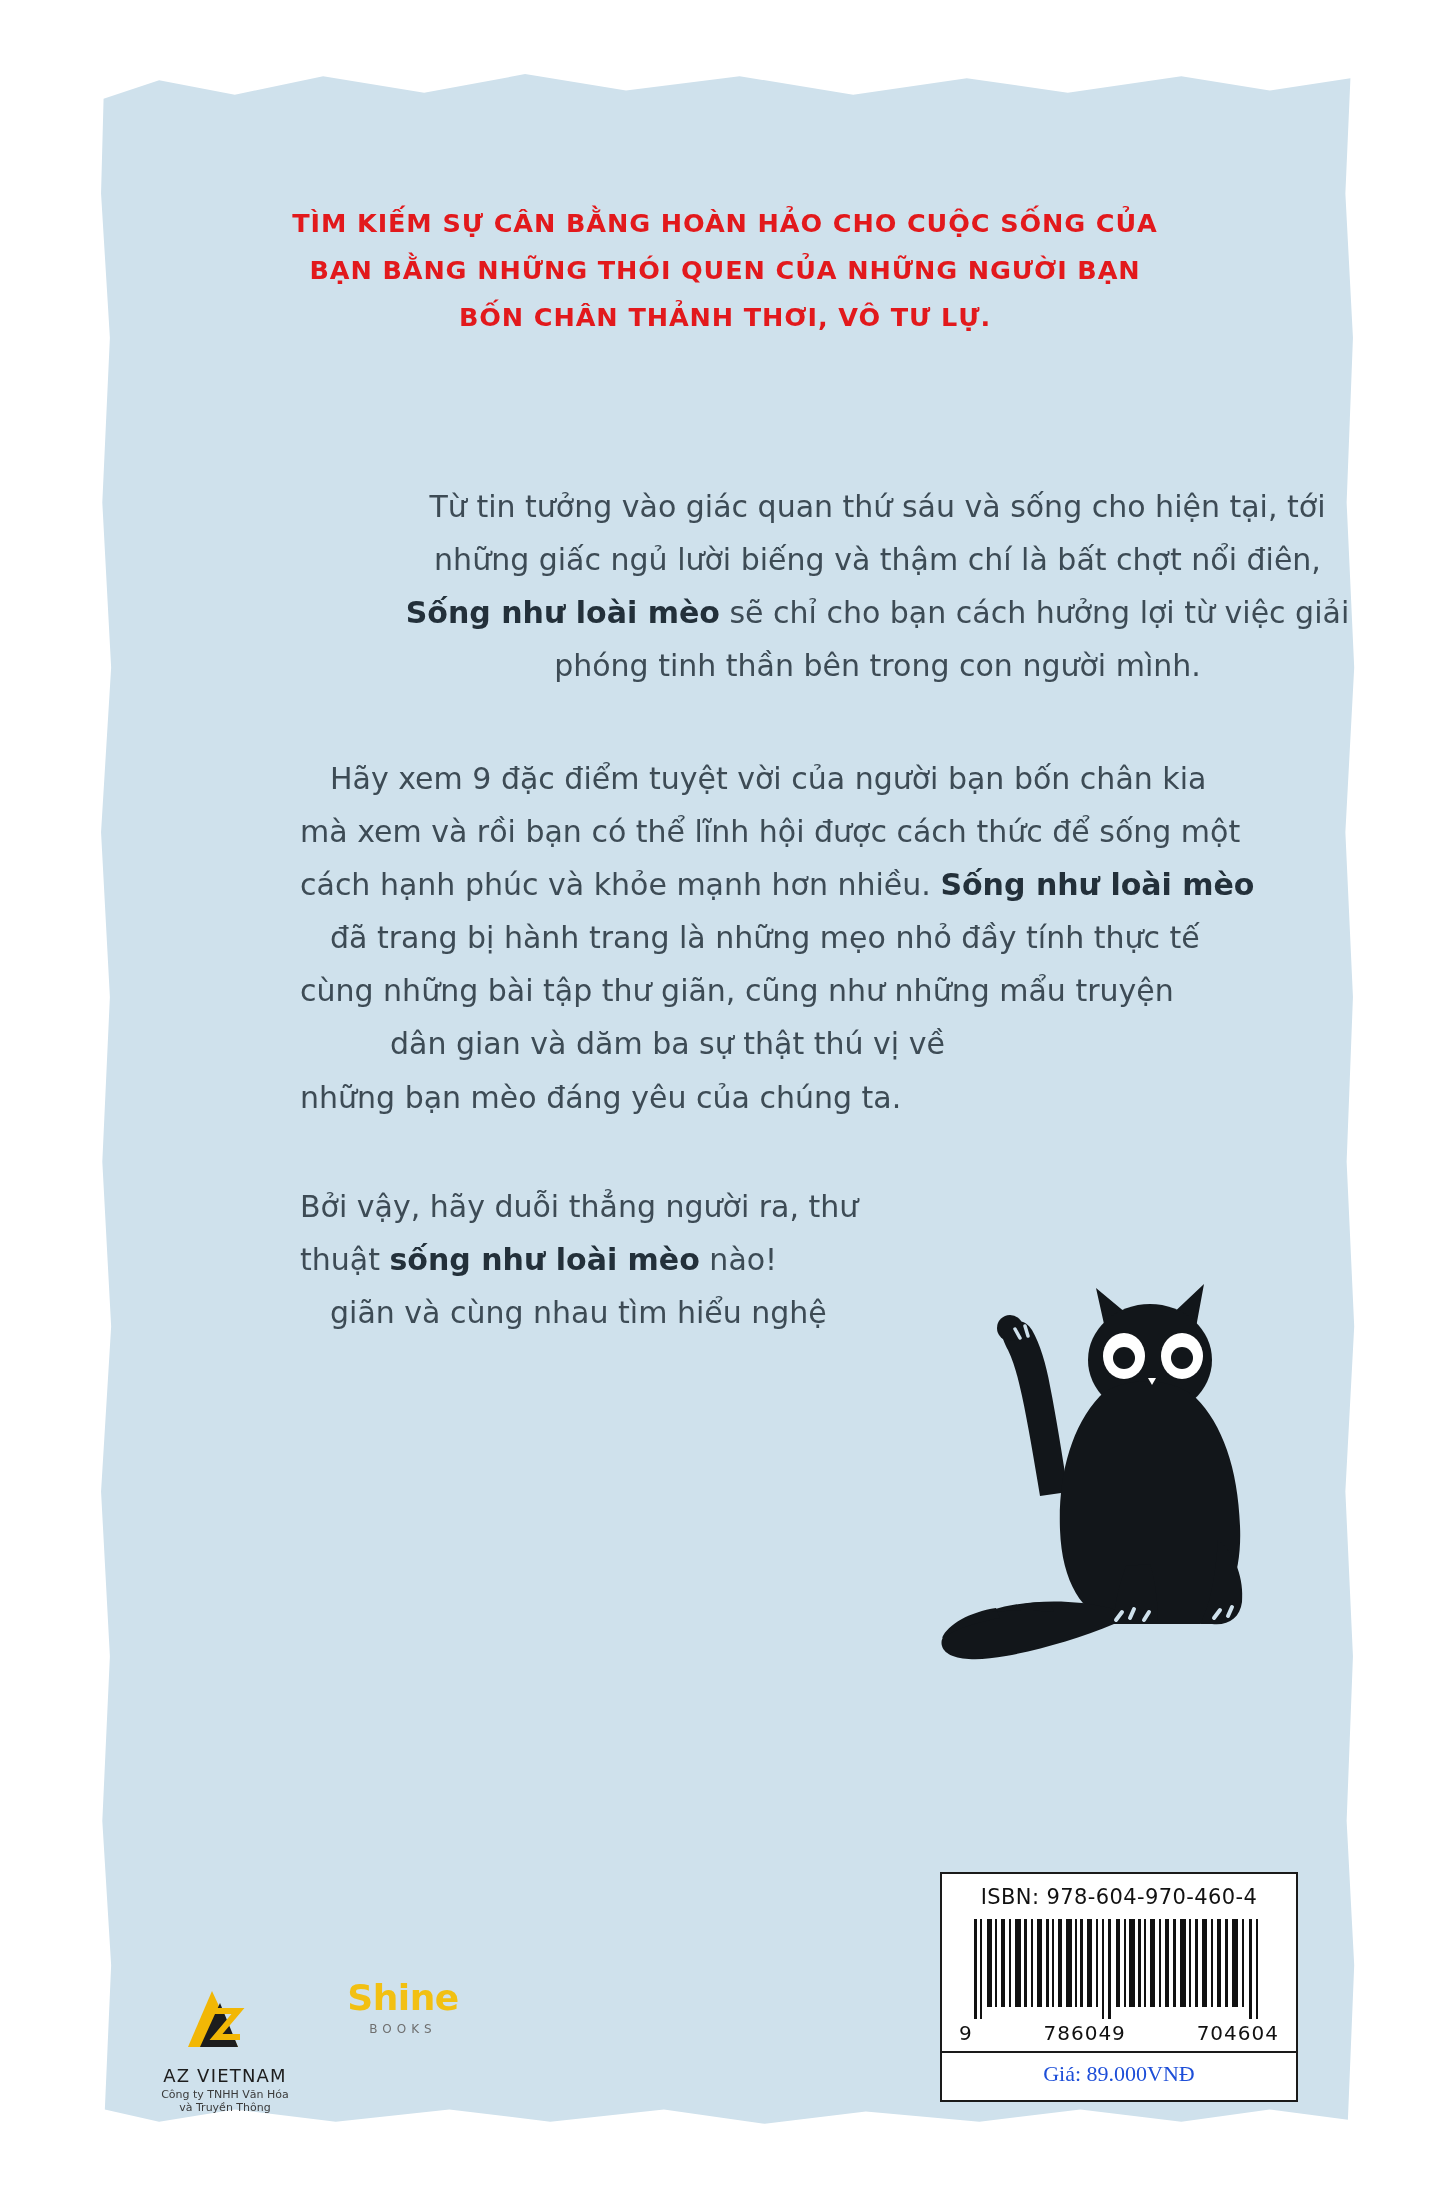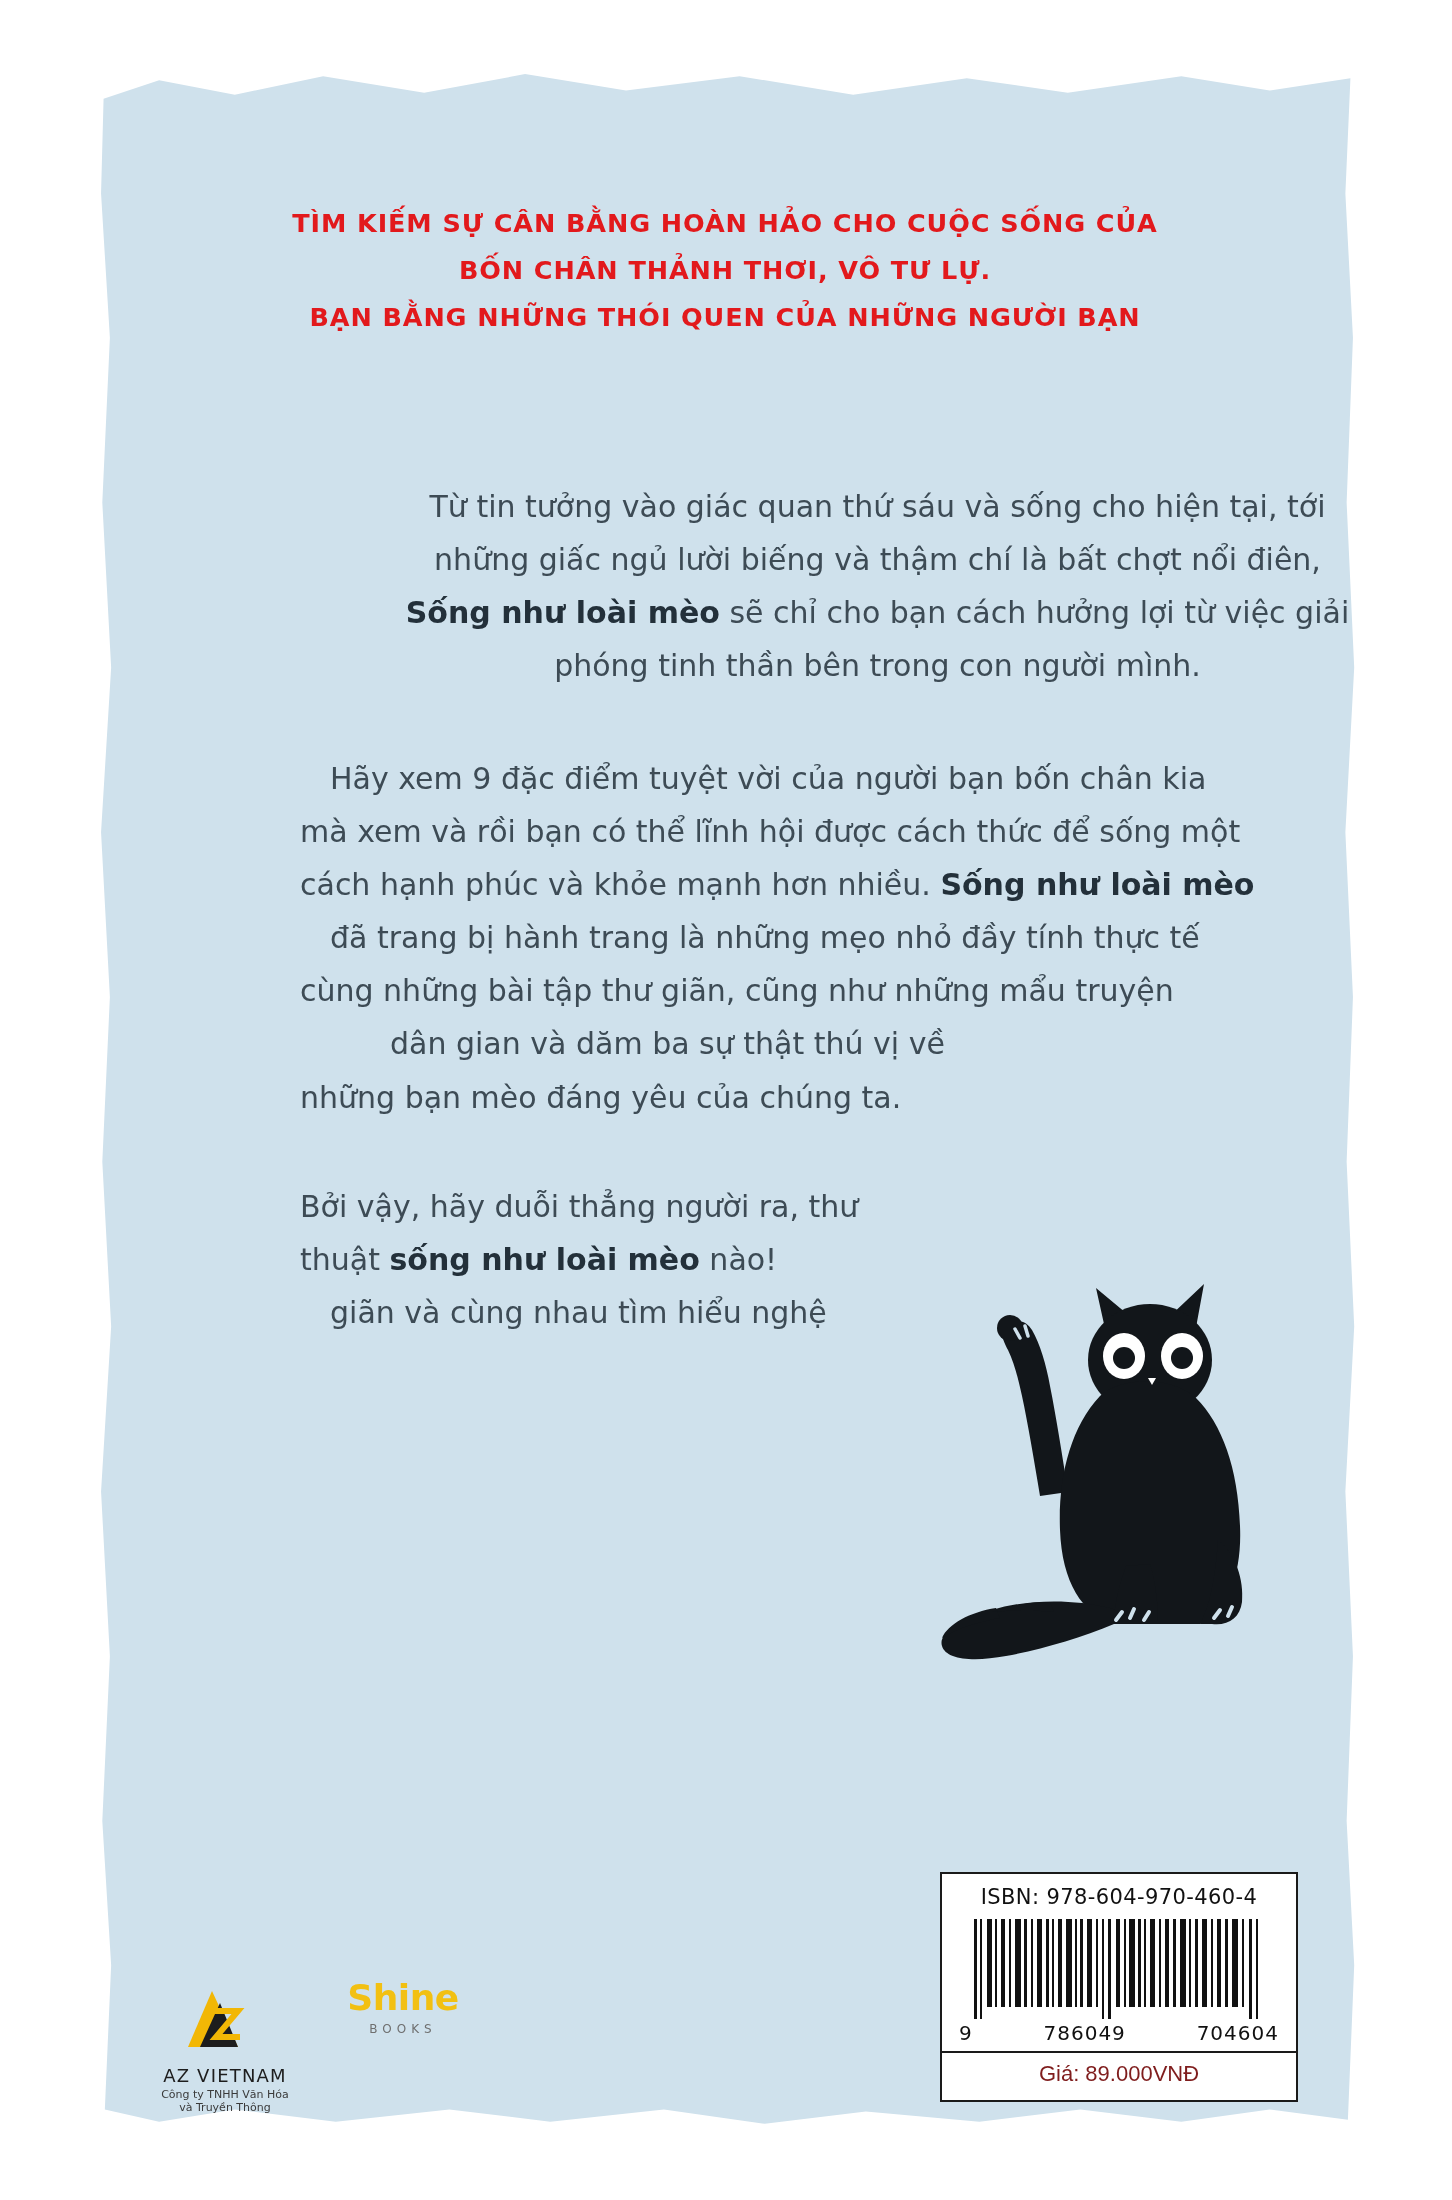--- a/index.html
+++ b/index.html
@@ -124,23 +124,23 @@
     justify-content: space-between;
     width: 320px;
     margin: 0 auto;
     font-family: "DejaVu Sans", sans-serif;
     font-size: 20px;
     letter-spacing: 1px;
     color: #111;
   }
   .price {
     text-align: center;
-    font-family: Liberation Sans, sans-serif;
+    font-family: Liberation Serif, serif;
     font-size: 22px;
-    color: #7f1d1d;
+    color: #1d4ed8;
     border-top: 2px solid #1a1a1a;
     margin-top: 6px;
     padding-top: 8px;
   }
 
   
   .logo-az {
     position: absolute;
     left: 160px;
     top: 1985px;
@@ -185,22 +185,22 @@
 </style>
 </head>
 <body>
 
 <div class="cover">
 
   <div class="paper"></div>
 
   <div class="headline">
     <div>TÌM KIẾM SỰ CÂN BẰNG HOÀN HẢO CHO CUỘC SỐNG CỦA</div>
+    <div>BẠN BẰNG NHỮNG THÓI QUEN CỦA NHỮNG NGƯỜI BẠN</div>
     <div>BỐN CHÂN THẢNH THƠI, VÔ TƯ LỰ.</div>
-    <div>BẠN BẰNG NHỮNG THÓI QUEN CỦA NHỮNG NGƯỜI BẠN</div>
   </div>
 
   <div class="body-copy">
 
     <div class="para p1">
       <span class="ln c">Từ tin tưởng vào giác quan thứ sáu và sống cho hiện tại, tới</span>
       <span class="ln c">những giấc ngủ lười biếng và thậm chí là bất chợt nổi điên,</span>
       <span class="ln c"><span class="bk">Sống như loài mèo</span><span> sẽ chỉ cho bạn cách hưởng lợi từ việc giải</span></span>
       <span class="ln c">phóng tinh thần bên trong con người mình.</span>
     </div>

